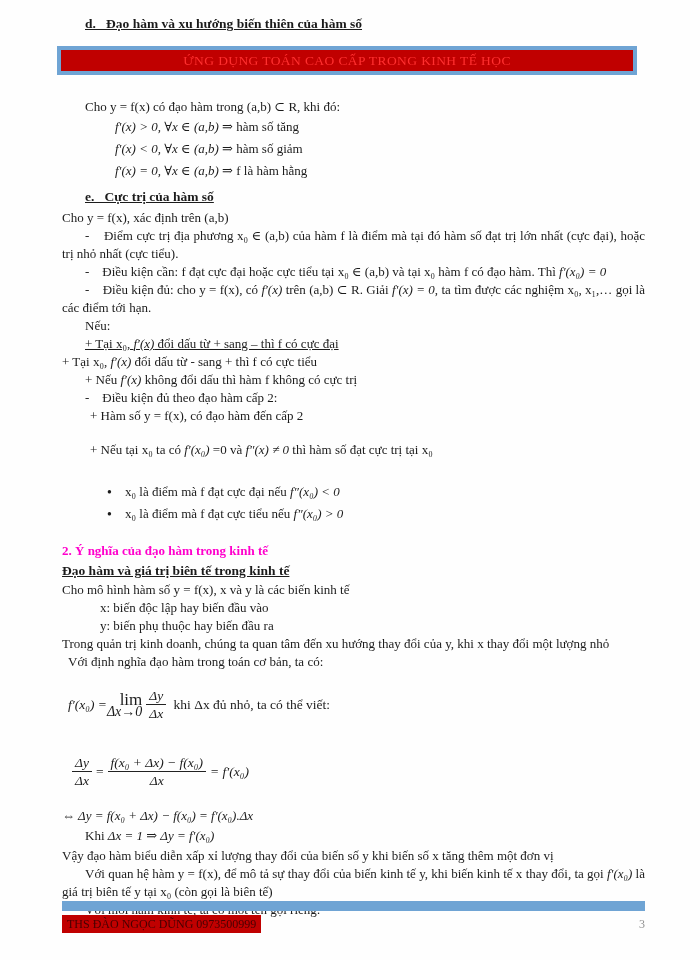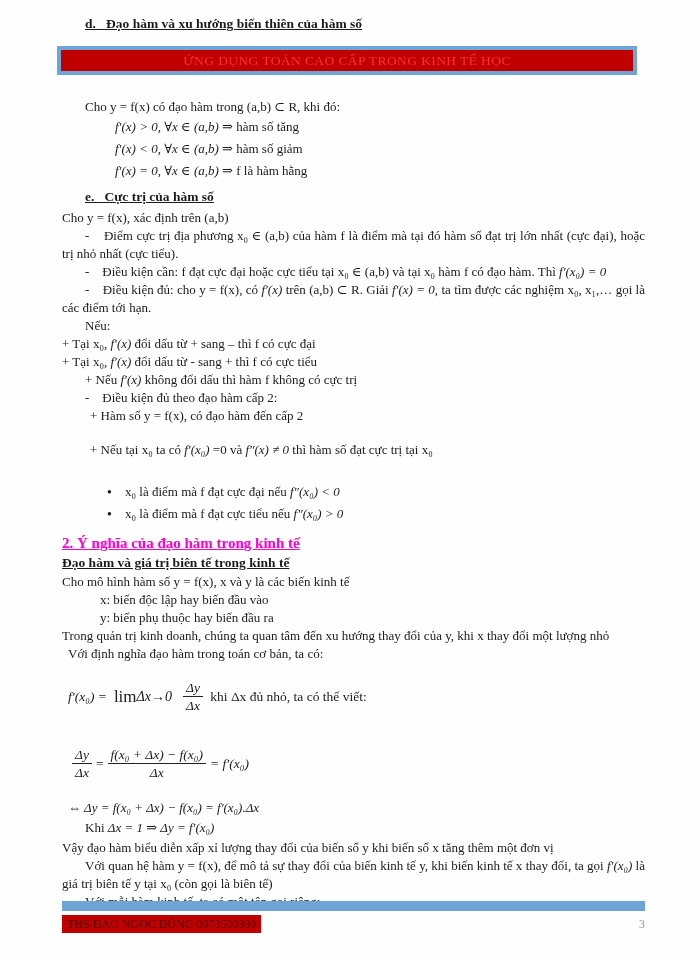--- a/index.html
+++ b/index.html
@@ -25,37 +25,37 @@
     background:var(--banner_bg,#C00000);
     border:4px solid var(--banner_border,#6FA4D4);
     text-align:center;
     color:var(--banner_text,#FF2F2F);
     font-size:13.5px;line-height:21px;letter-spacing:.4px;
   }
   .tline{font-size:13px;line-height:18px;}
   .just{text-align:justify;}
   .math{font-style:italic;}
   .h-magenta{
-    margin-top:8px;
+    margin-top:16px;
     color:var(--heading2,#FF00CC);
-    font-weight:bold;font-size:15px;line-height:20px;text-decoration:underline;
+    font-weight:bold;font-size:13px;line-height:20px;
   }
   .h-under{
     font-weight:bold;text-decoration:underline;
     font-size:13.5px;line-height:20px;
   }
   .bullet-line{display:flex;}
   .bullet-dot{width:18px;font-size:8px;line-height:22px;flex:0 0 18px;}
   .formula{
     display:flex;align-items:center;
     margin-left:6px;
     font-size:13.5px;line-height:18px;
     min-height:40px;
   }
-  .limwrap{display:inline-flex;align-items:center;margin:0 7px;}
+  .limwrap{display:inline-flex;flex-direction:column;align-items:flex-end;margin:0 0;}
   .limtop{font-size:17px;line-height:15px;}
   .limsub{font-size:14px;line-height:10px;font-style:italic;}
   .frac{display:inline-flex;flex-direction:column;align-items:center;margin:16px 4px;}
   .frac .num{border-bottom:1px solid #222;padding:0 3px;line-height:17px;}
   .frac .den{line-height:17px;padding:0 3px;}
   .footer-bar{
     position:absolute;left:62px;right:55px;top:901px;height:10px;
     background:var(--footer_bar,#6FA4D4);
   }
   .footer-row{
@@ -91,21 +91,21 @@
     </div>
 
   <div class="h-d he">e.&nbsp;&nbsp;&nbsp;Cực trị của hàm số</div>
 
   <div>
       <div class="tline"><span class="plain">Cho y = f(x), xác định trên (a,b)</span></div>
       <div class="tline just" style="text-indent: 23px;"><span class="plain">-&nbsp;&nbsp;&nbsp;&nbsp;Điểm cực trị địa phương x₀ ∈ (a,b) của hàm f là điểm mà tại đó hàm số đạt trị lớn nhất (cực đại), hoặc trị nhỏ nhất (cực tiểu).</span></div>
       <div class="tline just" style="text-indent: 23px;"><span class="plain">-&nbsp;&nbsp;&nbsp;&nbsp;Điều kiện cần: f đạt cực đại hoặc cực tiểu tại x₀ ∈ (a,b) và tại x₀ hàm f có đạo hàm. Thì </span><span class="math">f′(x₀) = 0</span></div>
       <div class="tline just" style="text-indent: 23px;"><span class="plain">-&nbsp;&nbsp;&nbsp;&nbsp;Điều kiện đủ: cho y = f(x), có </span><span class="math">f′(x)</span><span class="plain"> trên (a,b) ⊂ R. Giải </span><span class="math">f′(x) = 0</span><span class="plain">, ta tìm được các nghiệm x₀, x₁,… gọi là các điểm tới hạn.</span></div>
       <div class="tline" style="margin-left: 23px;"><span class="plain">Nếu:</span></div>
-      <div class="tline" style=""><span class="plain">+ Tại x₀, </span><span class="math">f′(x)</span><span class="plain"> đổi dấu từ + sang – thì f có cực đại</span></div>
+      <div class="tline" style="margin-left: 23px; text-decoration: underline;"><span class="plain">+ Tại x₀, </span><span class="math">f′(x)</span><span class="plain"> đổi dấu từ + sang – thì f có cực đại</span></div>
       <div class="tline" style=""><span class="plain">+ Tại x₀, </span><span class="math">f′(x)</span><span class="plain"> đổi dấu từ - sang + thì f có cực tiểu</span></div>
       <div class="tline" style="margin-left: 23px;"><span class="plain">+ Nếu </span><span class="math">f′(x)</span><span class="plain"> không đổi dấu thì hàm f không có cực trị</span></div>
       <div class="tline" style="margin-left: 23px;"><span class="plain">-&nbsp;&nbsp;&nbsp;&nbsp;Điều kiện đủ theo đạo hàm cấp 2:</span></div>
       <div class="tline" style="margin-left: 28px; margin-bottom: 16px;"><span class="plain">+ Hàm số y = f(x), có đạo hàm đến cấp 2</span></div>
       <div class="tline" style="margin-left: 28px; margin-bottom: 22px;"><span class="plain">+ Nếu tại x₀ ta có </span><span class="math">f′(x₀)</span><span class="plain"> =0 và </span><span class="math">f″(x) ≠ 0</span><span class="plain"> thì hàm số đạt cực trị tại x₀</span></div>
       <div class="tline bullet-line" style="margin-left: 45px; line-height: 22px;">
         <span class="bullet-dot">●</span>
         <span><span class="plain">x₀ là điểm mà f đạt cực đại nếu </span><span class="math">f″(x₀) &lt; 0</span></span>
       </div>
       <div class="tline bullet-line" style="margin-left: 45px; margin-bottom: 6px; line-height: 22px;">
@@ -144,21 +144,21 @@
       <span class="den math">Δx</span>
     </span>
     <span>=</span>
     <span class="frac">
       <span class="num math">f(x₀ + Δx) − f(x₀)</span>
       <span class="den math">Δx</span>
     </span>
     <span class="math">= f′(x₀)</span>
   </div>
 
-  <div class="tline" style="line-height:22px;margin-left:6px">
+  <div class="tline" style="line-height:22px;margin-left:0">
     <span class="math">⇔ Δy = f(x₀ + Δx) − f(x₀) = f′(x₀).Δx</span>
   </div>
 
   <div>
       <div class="tline" style="margin-left: 23px; margin-bottom: 2px;"><span class="plain">Khi </span><span class="math">Δx = 1 ⇒ Δy = f′(x₀)</span></div>
       <div class="tline" style=""><span class="plain">Vậy đạo hàm biểu diễn xấp xỉ lượng thay đổi của biến số y khi biến số x tăng thêm một đơn vị</span></div>
       <div class="tline just" style="text-indent: 23px;"><span class="plain">Với quan hệ hàm y = f(x), để mô tả sự thay đổi của biến kinh tế y, khi biến kinh tế x thay đổi, ta gọi </span><span class="math">f′(x₀)</span><span class="plain"> là giá trị biên tế y tại x₀ (còn gọi là biên tế)</span></div>
       <div class="tline" style="margin-left: 23px; margin-bottom: 4px;"><span class="plain">Với mỗi hàm kinh tế, ta có một tên gọi riêng:</span></div>
     </div>
 

